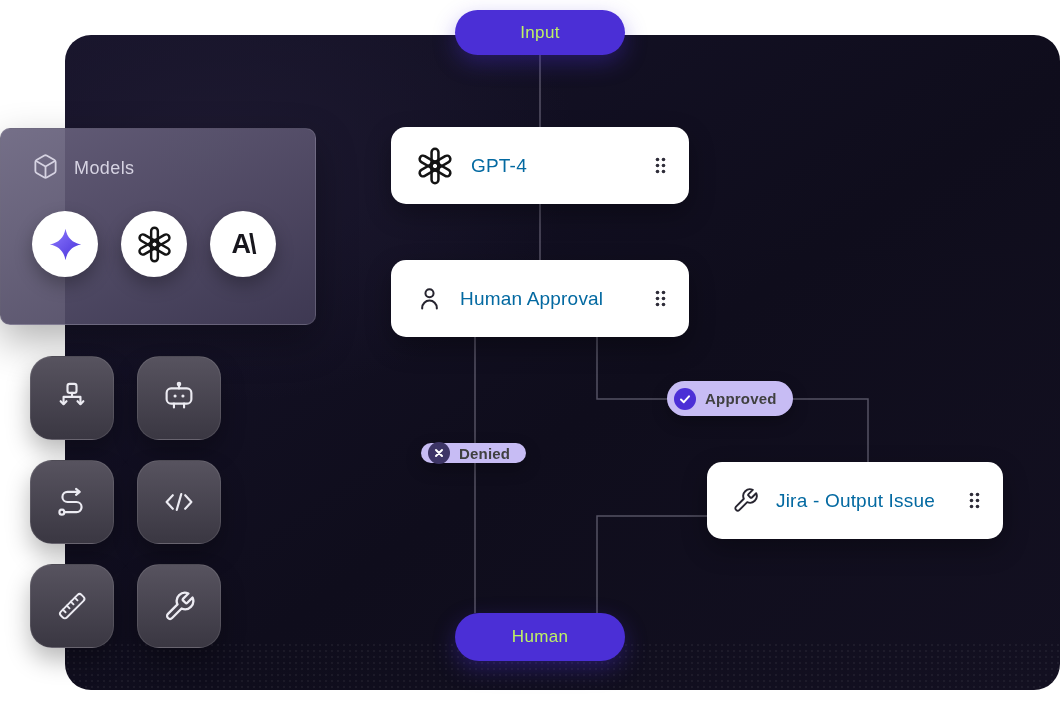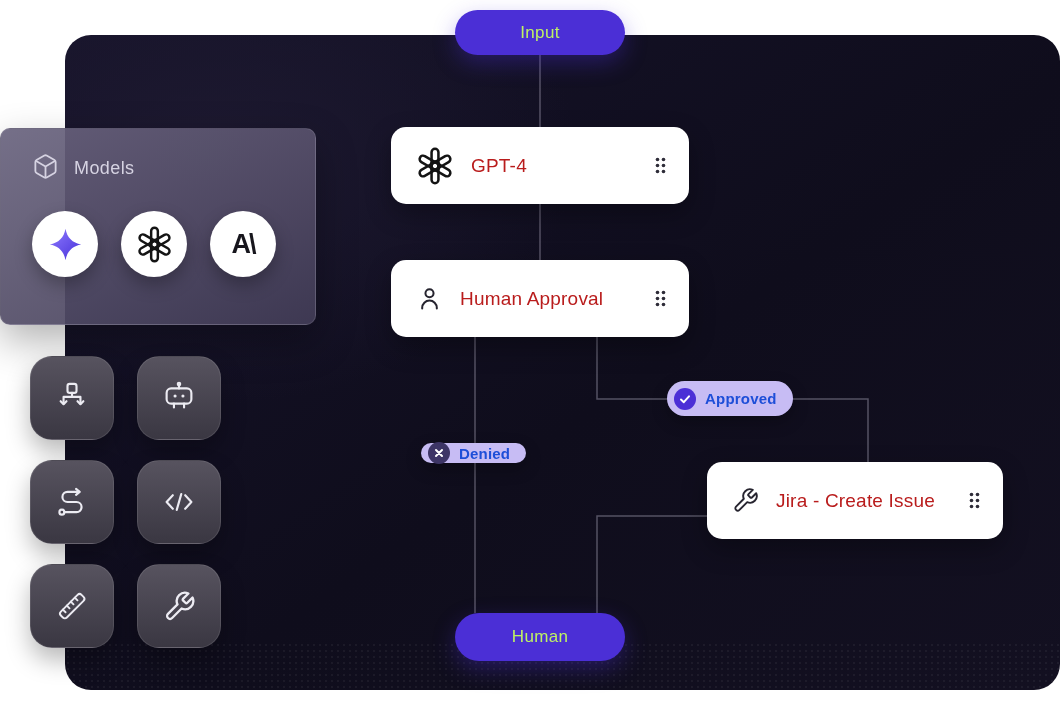--- a/index.html
+++ b/index.html
@@ -30,31 +30,31 @@
   .pill-input  { left:455px; top:10px;  width:170px; height:45px; }
   .pill-output { left:455px; top:613px; width:170px; height:48px; }
 
   
   .node { position:absolute; height:77px; background:#ffffff; border-radius:15px;
           display:flex; align-items:center; padding:0 22px 0 25px; gap:17px;
           box-shadow:0 10px 26px rgba(0,0,0,0.30); cursor:pointer; }
   .node-gpt4  { left:391px; top:127px; width:298px; }
   .node-human { left:391px; top:260px; width:298px; }
   .node-jira  { left:707px; top:462px; width:296px; }
-  .node .nlabel { font-size:19px; font-weight:500; color:#b91c1c; letter-spacing:.2px; white-space:nowrap; }
+  .node .nlabel { font-size:19px; font-weight:500; color:#0369a1; letter-spacing:.2px; white-space:nowrap; }
   .node .handle { margin-left:auto; display:flex; cursor:grab; }
   .node .nicon { display:flex; align-items:center; }
 
   
   .badge { position:absolute; display:flex; align-items:center; gap:9px;
            background:#c7bcf4; border-radius:19px; padding:0 16px 0 7px;
            box-shadow:0 6px 16px rgba(0,0,0,0.25); cursor:default; }
   .badge-approved { left:667px; top:381px; height:35px; }
   .badge-denied   { left:421px; top:443px; height:20px; }
-  .badge .blabel { font-size:15px; font-weight:600; color:#1d4ed8; letter-spacing:.2px; }
+  .badge .blabel { font-size:15px; font-weight:600; color:#404040; letter-spacing:.2px; }
   .bcirc { width:22px; height:22px; border-radius:50%; display:flex; align-items:center; justify-content:center; flex:0 0 auto; }
   .bcirc-check { background:#4b2fd6; }
   .bcirc-x { background:#3d3566; }
 
   
   .models { position:absolute; left:0; top:128px; width:316px; height:197px;
             border-radius:10px; padding:24px 0 0 31px;
             background:linear-gradient(155deg, rgba(105,99,126,0.92) 0%, rgba(66,60,86,0.92) 100%);
             border:1px solid rgba(255,255,255,0.10);
             box-shadow:0 16px 40px rgba(0,0,0,0.30); }
@@ -146,21 +146,21 @@
       </svg>
     </span>
   </div>
 
   <div class="node node-jira">
     <span class="nicon">
       <svg viewBox="0 0 24 24" width="27" height="27" fill="none" stroke="#26242f" stroke-width="1.7" stroke-linecap="round" stroke-linejoin="round">
         <path d="M14.7 6.3a1 1 0 0 0 0 1.4l1.6 1.6a1 1 0 0 0 1.4 0l3.77-3.77a6 6 0 0 1-7.94 7.94l-6.91 6.91a2.12 2.12 0 0 1-3-3l6.91-6.91a6 6 0 0 1 7.94-7.94l-3.76 3.76z"></path>
       </svg>
     </span>
-    <span class="nlabel">Jira - Create Issue</span>
+    <span class="nlabel">Jira - Output Issue</span>
     <span class="handle">
       <svg width="13" height="19" viewBox="0 0 13 19" fill="#2e2c38">
         <circle cx="3.5" cy="3.5" r="1.8"></circle>
           <circle cx="9.5" cy="3.5" r="1.8"></circle>
         <circle cx="3.5" cy="9.5" r="1.8"></circle>
           <circle cx="9.5" cy="9.5" r="1.8"></circle>
         <circle cx="3.5" cy="15.5" r="1.8"></circle>
           <circle cx="9.5" cy="15.5" r="1.8"></circle>
       </svg>
     </span>

